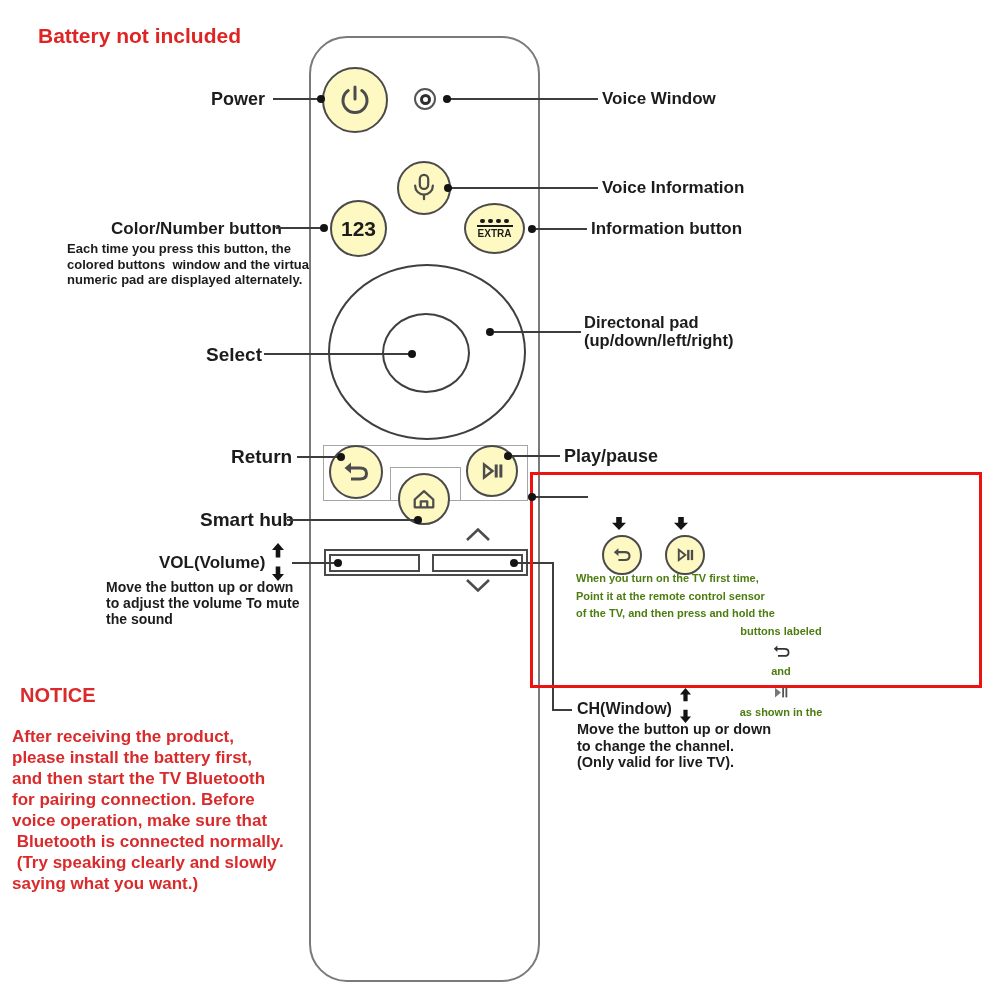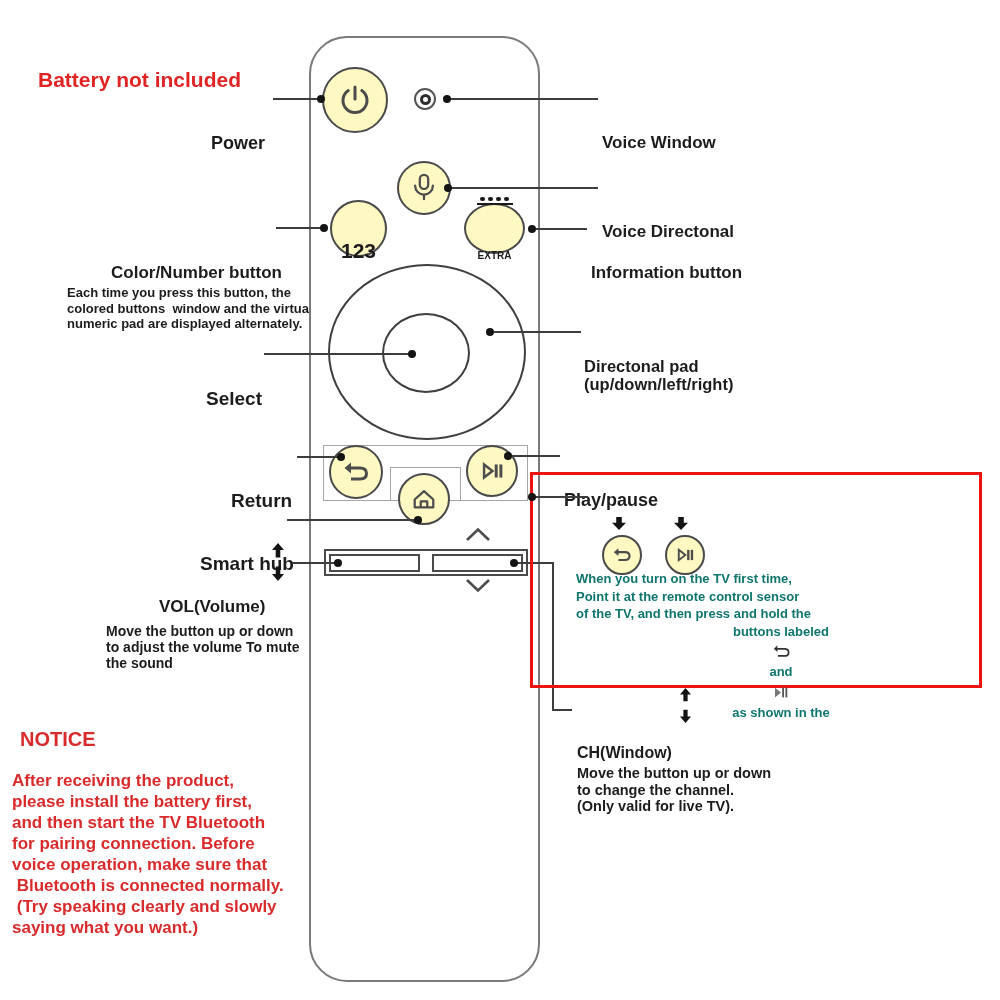--- a/index.html
+++ b/index.html
@@ -1,19 +1,19 @@
 <!DOCTYPE html>
 <html><head>
 <meta charset="utf-8">
 <style>
   html,body{margin:0;padding:0;background:#ffffff;}
   .canvas{position:relative;width:1000px;height:1000px;background:#ffffff;overflow:hidden;
           font-family:"Liberation Sans","DejaVu Sans",sans-serif;}
   .abs{position:absolute;}
-  .lbl{position:absolute;font-weight:700;color:#1c1c1c;white-space:pre-wrap;margin-top:44px;}
+  .lbl{position:absolute;font-weight:700;color:#1c1c1c;white-space:pre-wrap;}
   .red{color:#d92a2c;}
   .line{position:absolute;background:#3d3d3d;height:2px;z-index:4;}
   .vline{position:absolute;background:#3d3d3d;width:2px;z-index:4;}
   .dot{position:absolute;width:8px;height:8px;background:#141414;border-radius:50%;z-index:6;}
   .circle-btn{position:absolute;box-sizing:border-box;border:2.5px solid #4a4a4a;border-radius:50%;
               background:#fef9c3;display:flex;align-items:center;justify-content:center;z-index:3;}
   .remote{position:absolute;box-sizing:border-box;border:2.5px solid #7a7a7a;border-radius:38px;
           background:#fff;z-index:1;}
   .dpad{position:absolute;box-sizing:border-box;border:2.5px solid #3f3f3f;border-radius:50%;z-index:2;}
   .dotted{position:absolute;box-sizing:border-box;border:1px solid #a6a6a6;z-index:2;}
@@ -192,21 +192,21 @@
       <path d="M7 0 L13 7 H9.3 V14.5 H4.7 V7 H1 Z"></path>
       <path d="M7 38 L13 31 H9.3 V23.5 H4.7 V31 H1 Z"></path>
     </svg>
   </div>
   <div class="lbl pre" style="left:106px;top:579px;font-size:14px;line-height:16px;">Move the button up or down
 to adjust the volume To mute
 the sound</div>
 
   <div class="lbl" style="left:602px;top:89px;font-size:17px;">Voice Window</div>
 
-  <div class="lbl" style="left:602px;top:178px;font-size:17px;">Voice Directonal</div>
+  <div class="lbl" style="left:602px;top:178px;font-size:17px;">Voice Information</div>
 
   <div class="lbl" style="left:591px;top:219px;font-size:17px;">Information button</div>
 
   <div class="lbl pre" style="left:584px;top:313px;font-size:16.5px;line-height:18px;">Directonal pad
 (up/down/left/right)</div>
 
   <div class="lbl" style="left:564px;top:446px;font-size:18px;">Play/pause</div>
 
   <div class="redbox" style="left:530px;top:472px;width:452px;height:216px;"></div>
 
@@ -233,21 +233,21 @@
   <div class="circle-btn" style="left:665px;top:535px;width:40px;height:40px;border-width:2px;z-index:6;">
     <span>
       <svg width="22" height="22" viewBox="0 0 30 30" fill="none" stroke="#4c4c4c" stroke-width="2.6">
         <polygon points="6.5,8 15.5,15 6.5,22"></polygon>
         <line x1="19.5" y1="8" x2="19.5" y2="22" stroke-width="3.2"></line>
         <line x1="24.5" y1="8" x2="24.5" y2="22" stroke-width="3.2"></line>
       </svg>
     </span>
   </div>
 
-  <div class="abs" style="left:576px;top:570px;width:410px;font-weight:700;color:#0f766e;font-size:13px;line-height:17.5px;z-index:6;">
+  <div class="abs" style="left:576px;top:570px;width:410px;font-weight:700;color:#4d7c0f;font-size:11px;line-height:17.5px;z-index:6;">
     <div class="pre">When you turn on the TV first time,
 Point it at the remote control sensor
 of the TV, and then press and hold the</div>
     <div class="pline4">
       <span>buttons labeled</span>
       <span>
         <svg width="19" height="13" viewBox="0 0 30 22" fill="none">
           <polygon points="8,1 2,6.5 8,12" fill="#333"></polygon>
           <path d="M6 6.5 H20 Q27 6.5 27 12.5 Q27 18.5 20 18.5 H9" stroke="#333" stroke-width="3" fill="none"></path>
         </svg>

